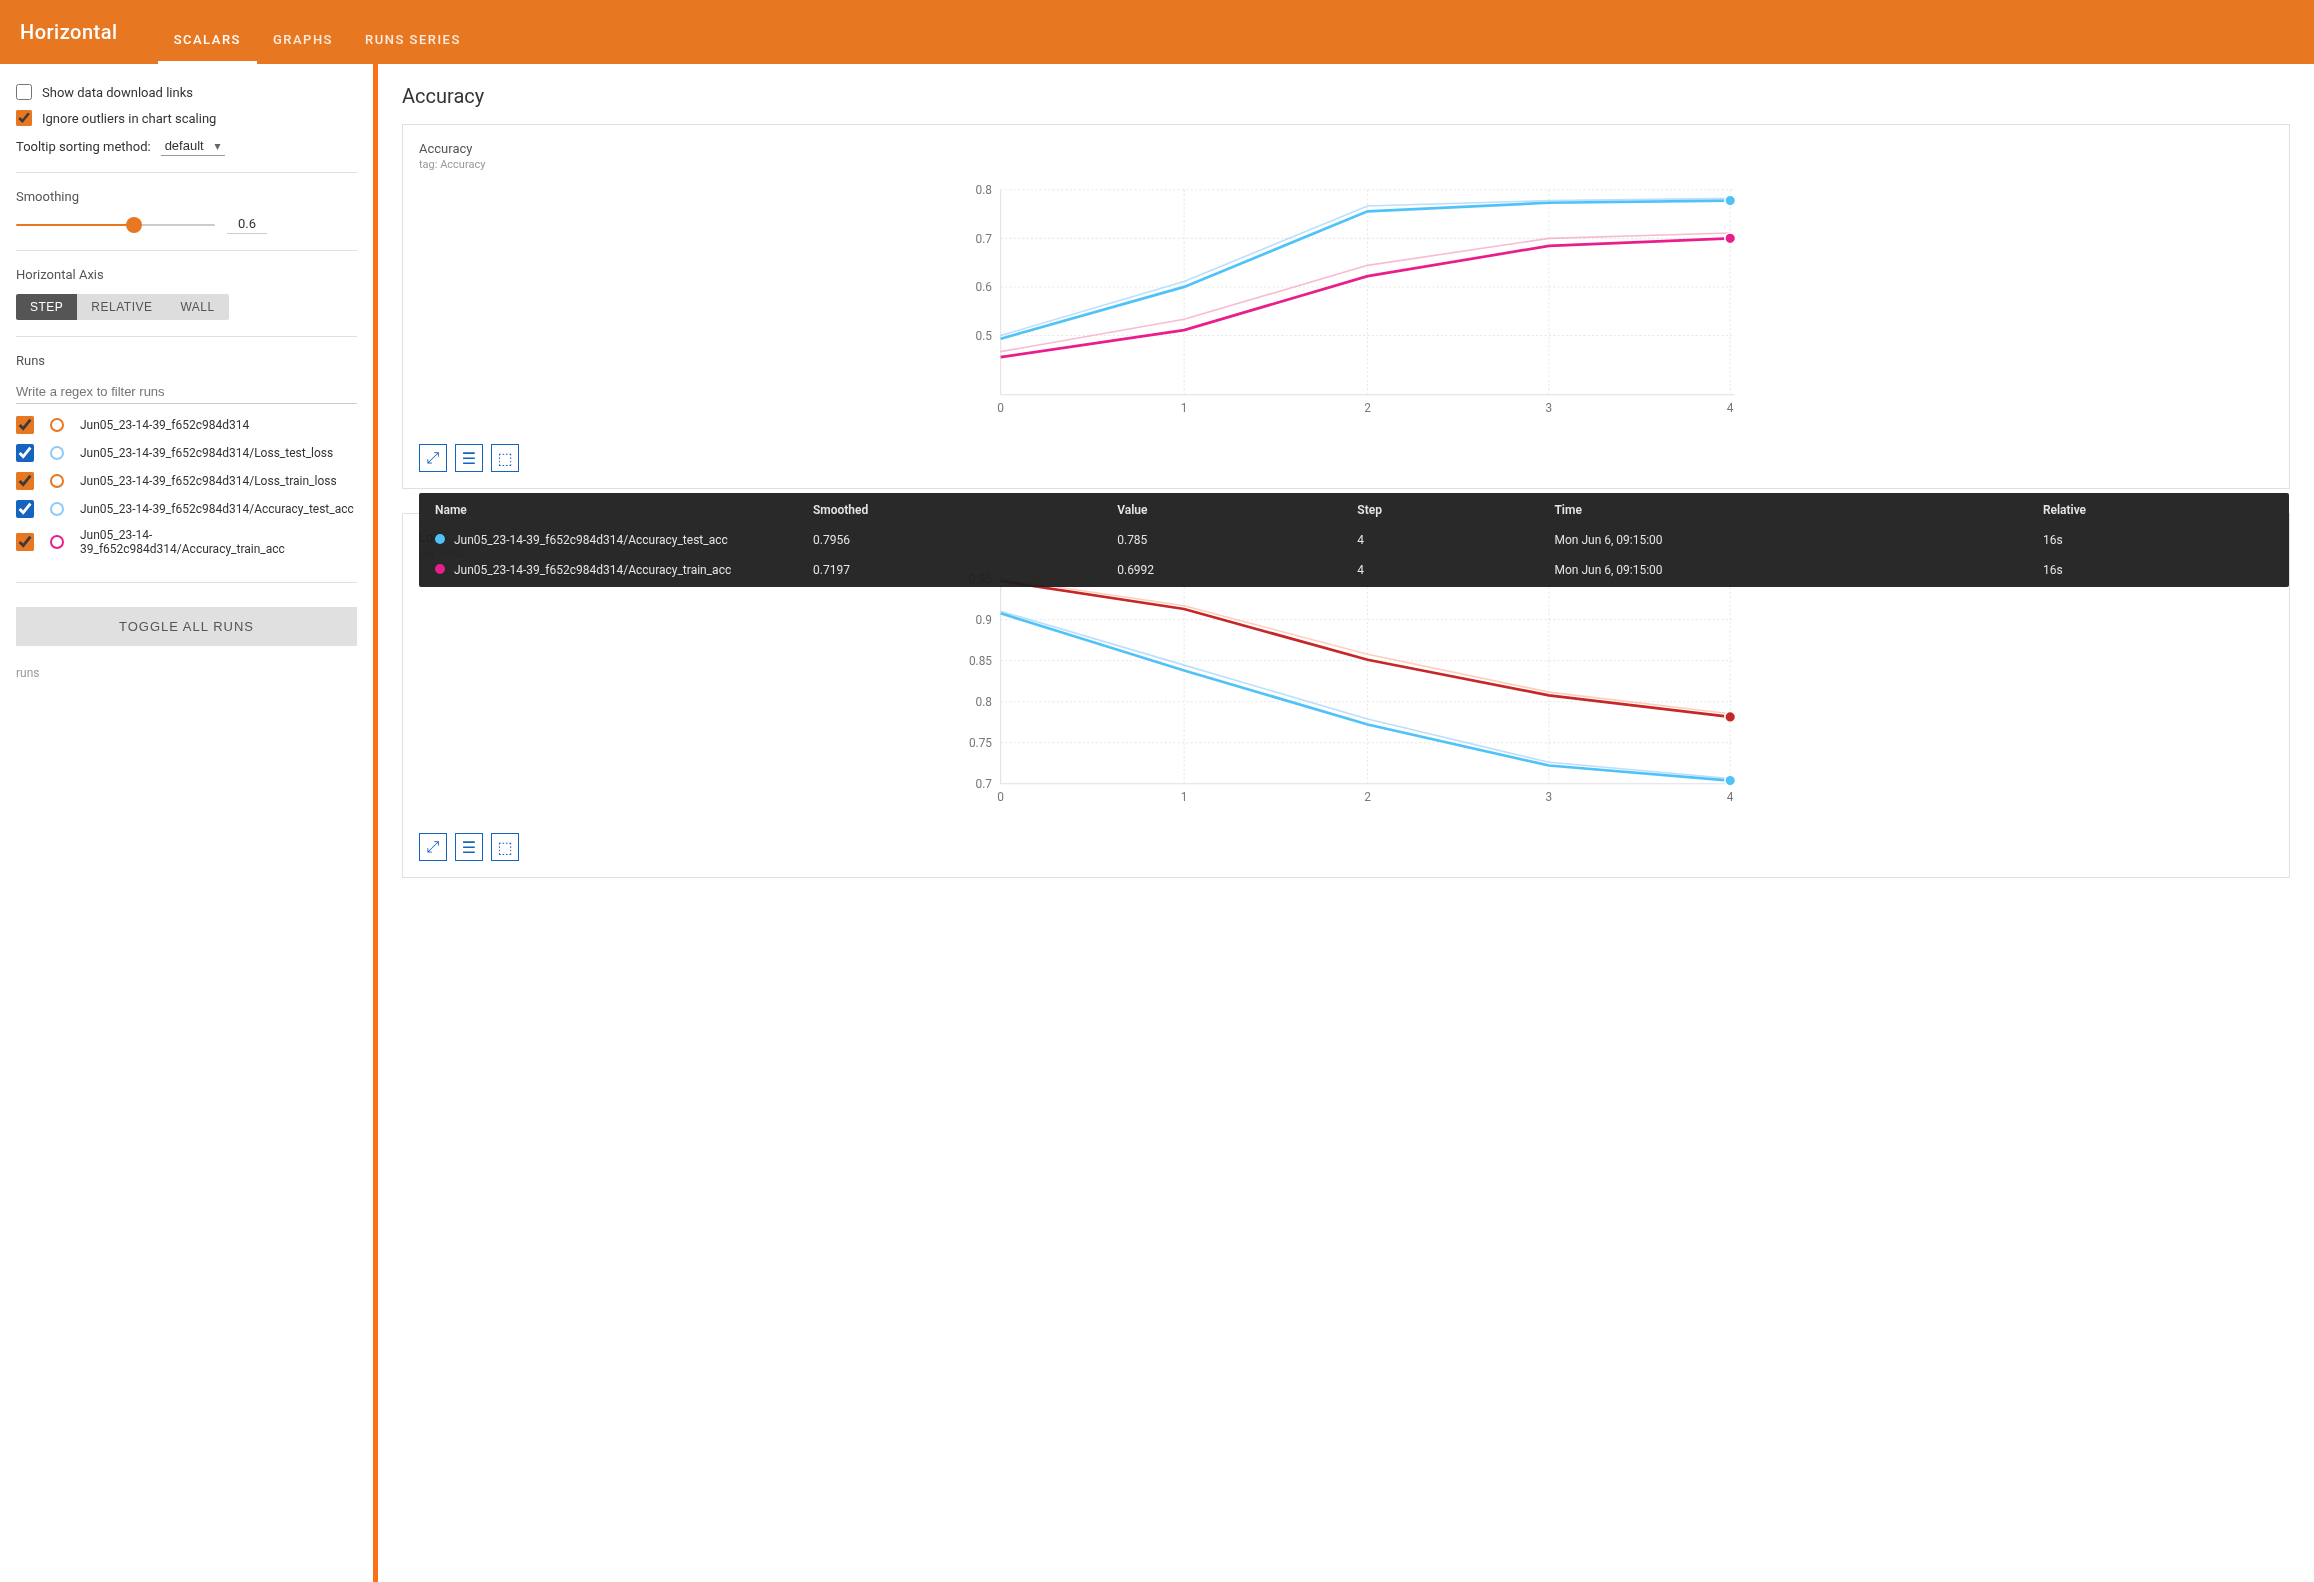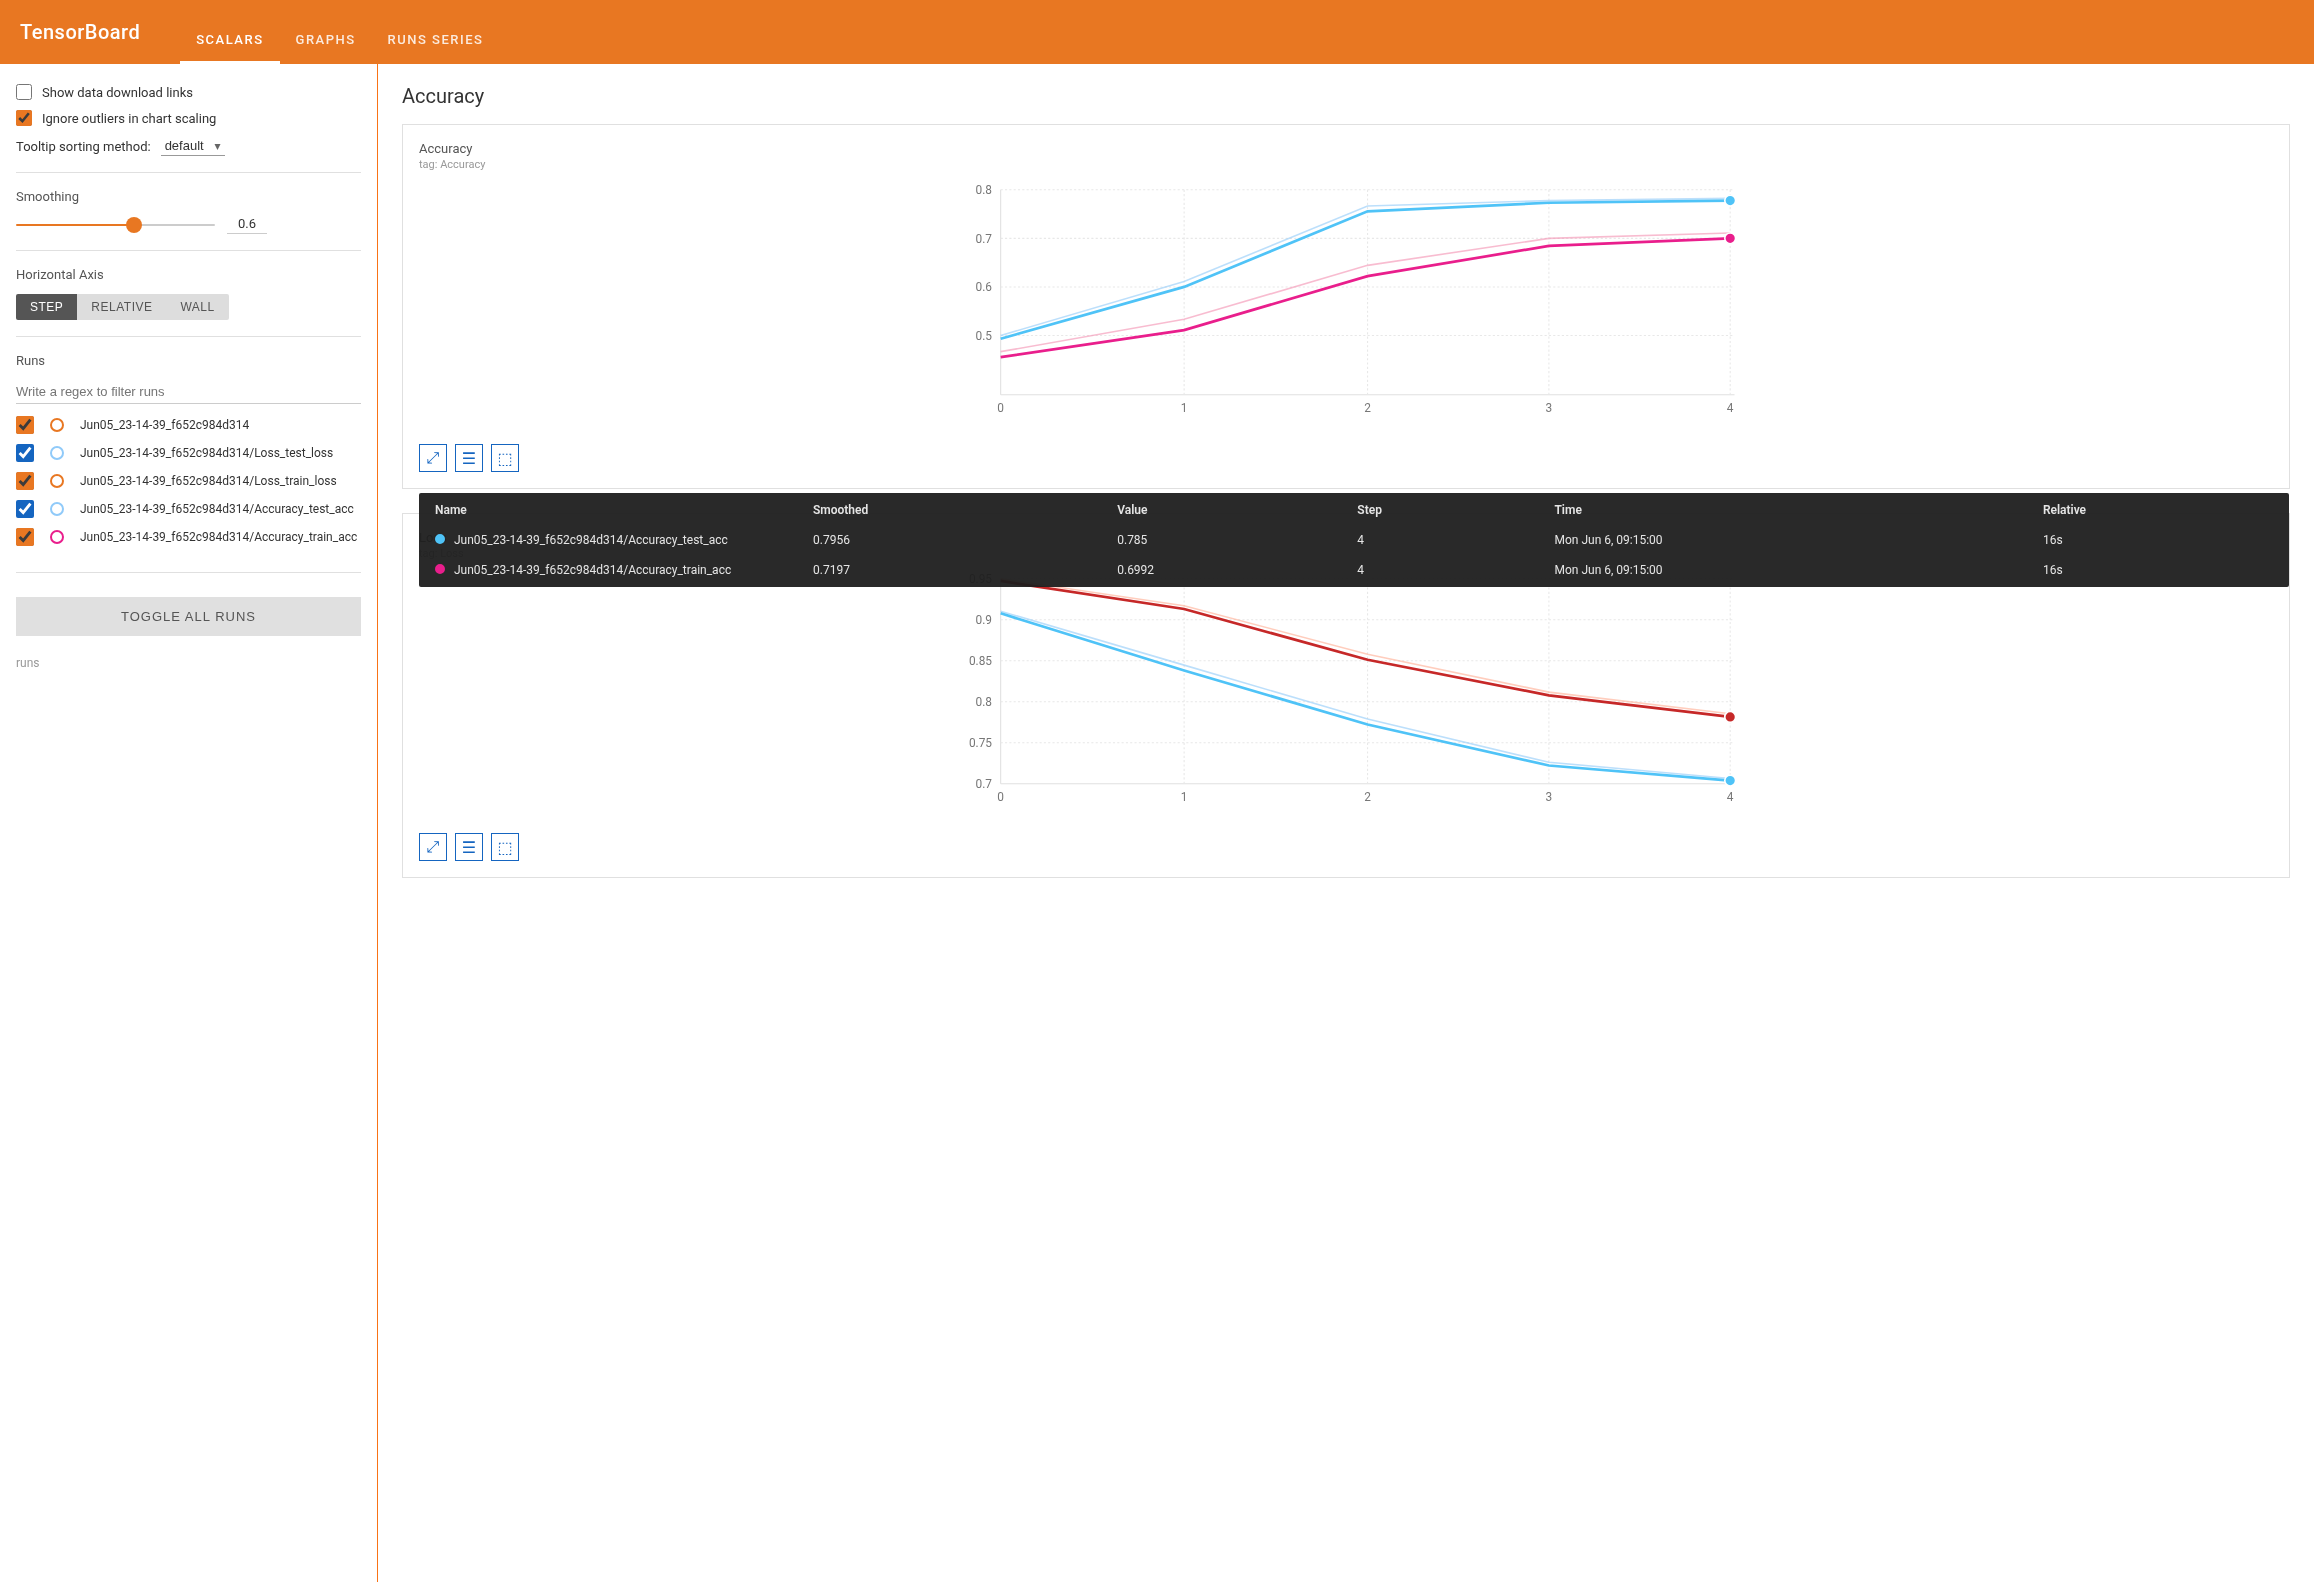--- a/index.html
+++ b/index.html
@@ -45,21 +45,21 @@
     .main-layout {
       display: flex;
       height: calc(100vh - 64px);
     }
 
     
     .sidebar {
       width: 378px;
       min-width: 378px;
       background: #fff;
-      border-right: 1px solid #f97316;
+      border-right: 5px solid #f97316;
       padding: 20px 16px;
       display: flex;
       flex-direction: column;
       gap: 16px;
       overflow-y: auto;
     }
     .sidebar-section {
       padding-bottom: 16px;
       border-bottom: 1px solid #e0e0e0;
     }
@@ -307,21 +307,21 @@
       font-size: 12px;
     }
     .tooltip-table tr:first-child th:first-child { width: 378px; }
     .dot-blue { display: inline-block; width: 10px; height: 10px; border-radius: 50%; background: #4FC3F7; border: 2px solid #4FC3F7; margin-right: 6px; }
     .dot-pink { display: inline-block; width: 10px; height: 10px; border-radius: 50%; background: #E91E8C; border: 2px solid #E91E8C; margin-right: 6px; }
   </style>
 </head>
 <body>
 
 <div class="header">
-  <div class="header-logo">TensorBoard</div>
+  <div class="header-logo">Horizontal</div>
   <nav class="nav-tabs">
     <div class="nav-tab active">SCALARS</div>
     <div class="nav-tab">GRAPHS</div>
     <div class="nav-tab">RUNS SERIES</div>
   </nav>
 </div>
 
 <div class="main-layout">
 
   <div class="sidebar">

